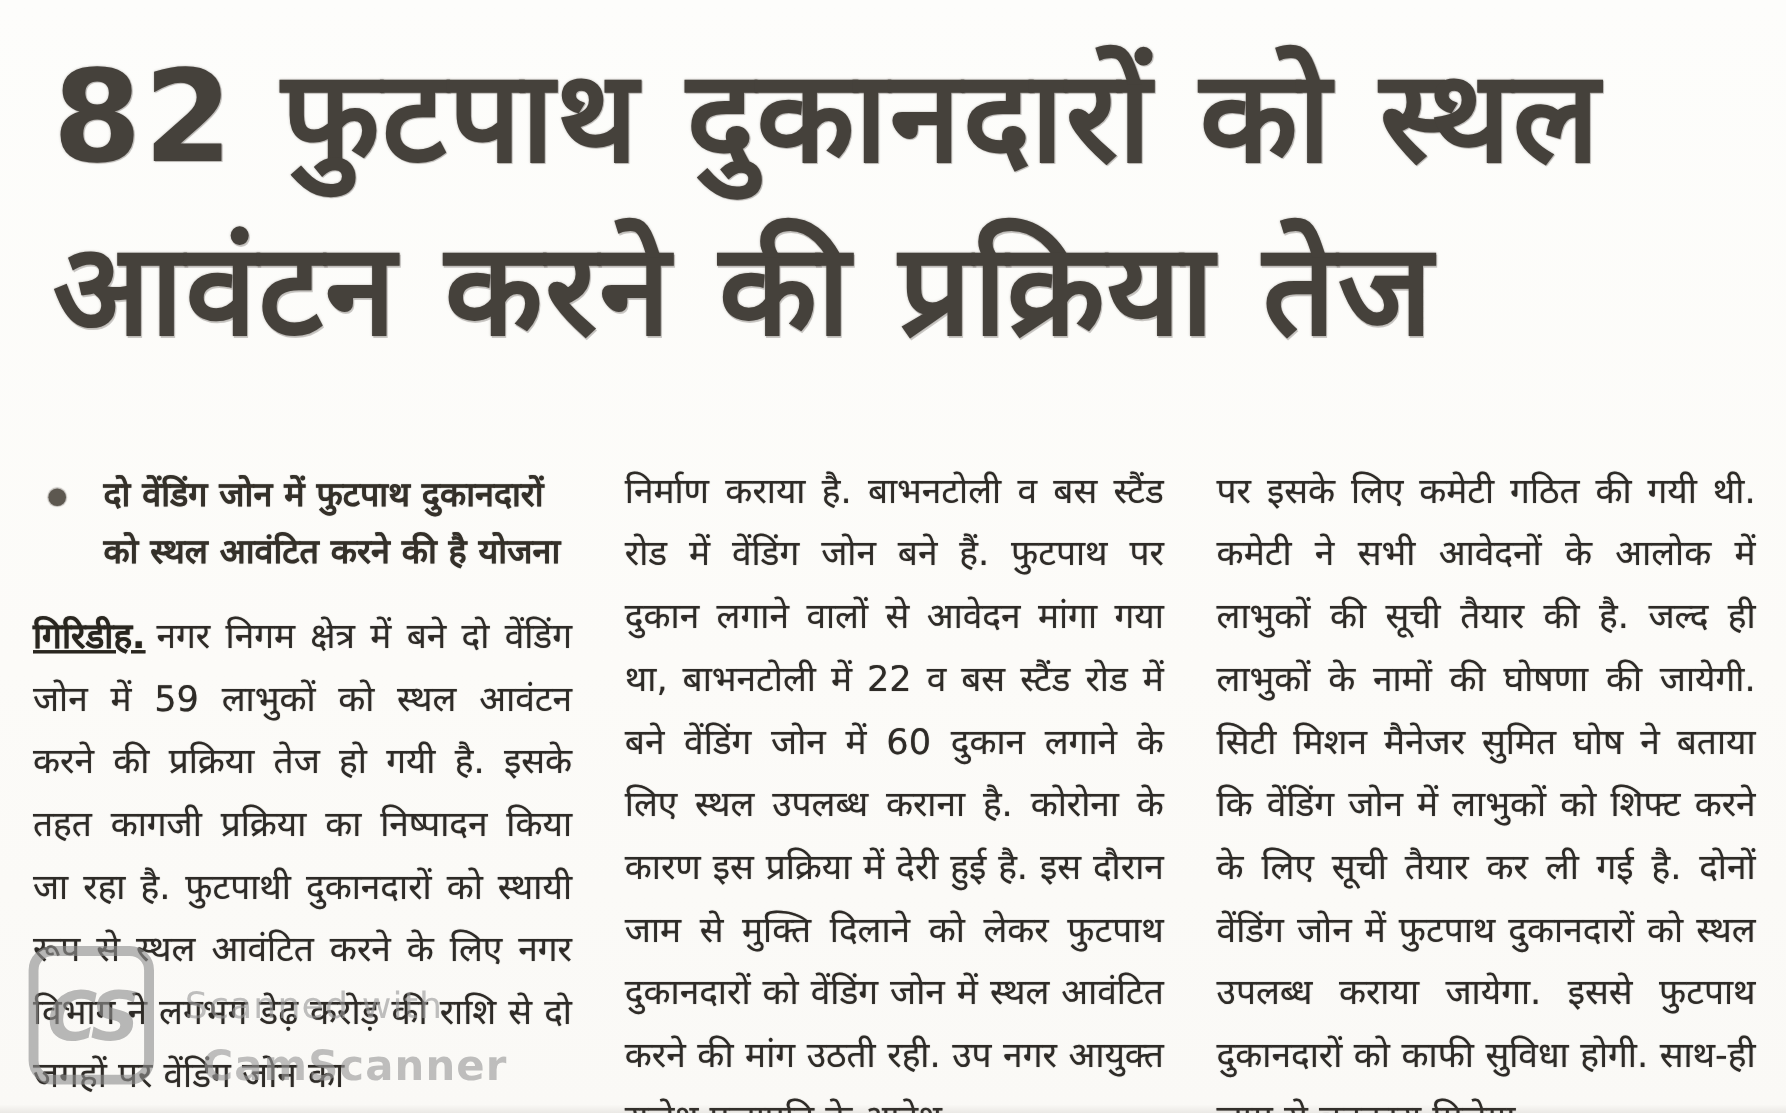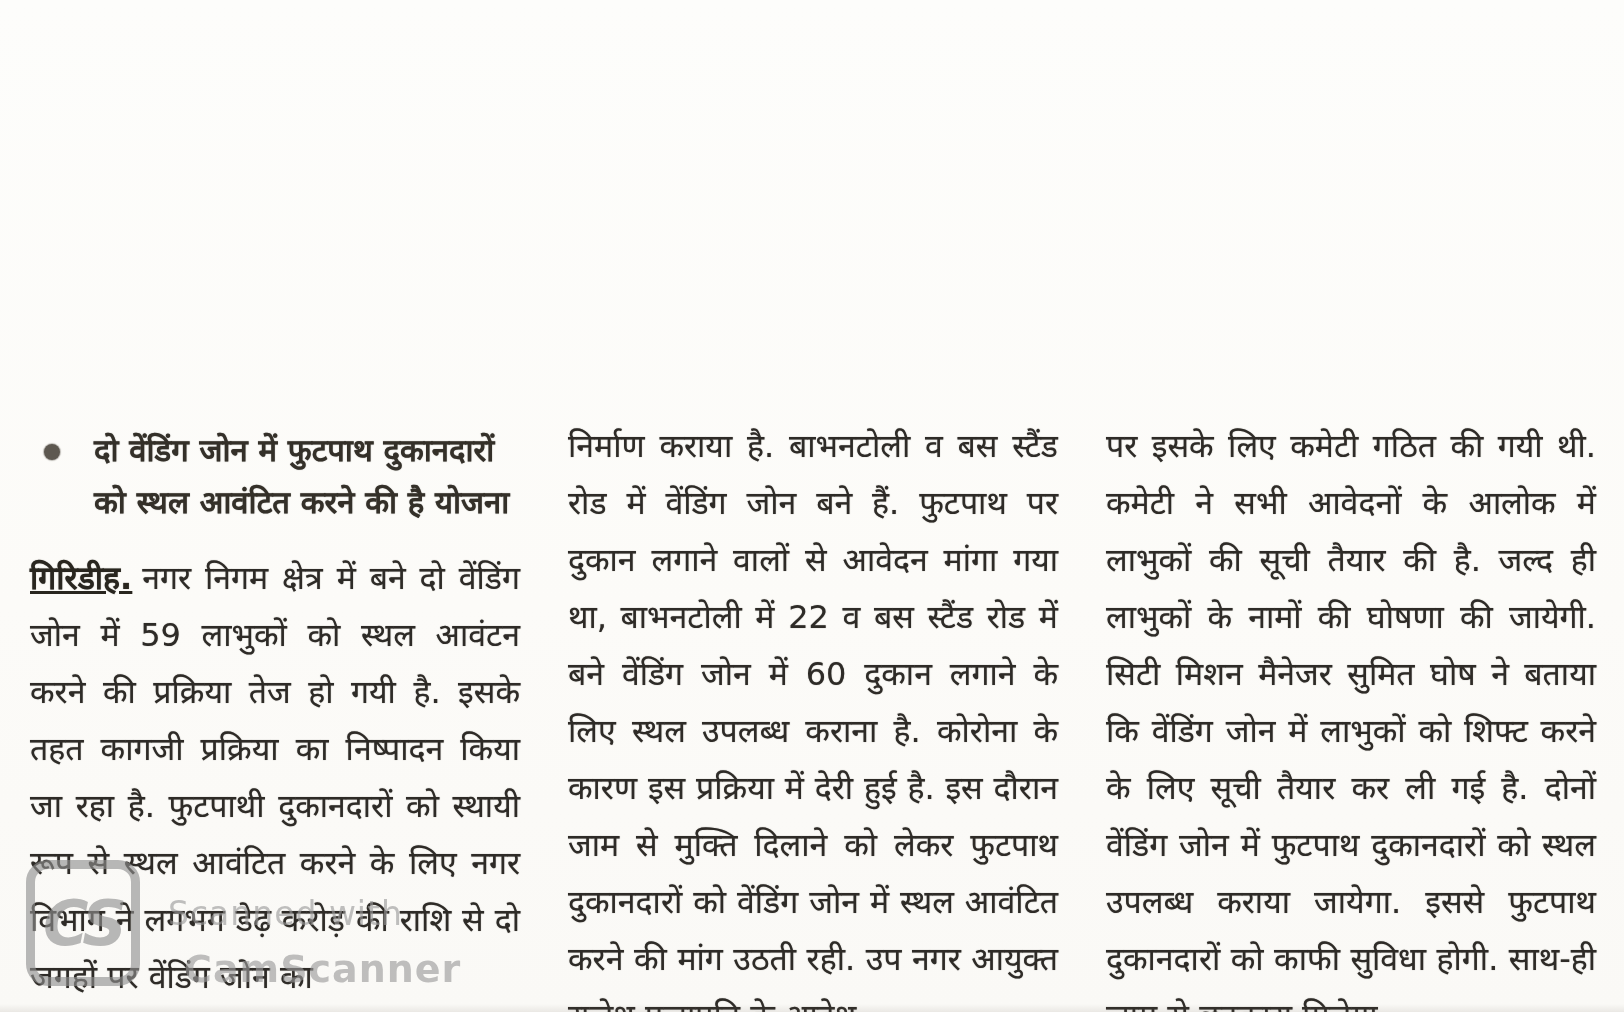--- a/index.html
+++ b/index.html
@@ -109,20 +109,24 @@
   .scan-shadow{
     position:absolute;left:0;right:0;bottom:0;height:8px;
     background:linear-gradient(180deg,rgba(0,0,0,0) 0%,rgba(120,110,100,.12) 100%);
   }
 </style>
 </head>
 <body>
 
 <div class="page">
 
+  <h1 class="headline">
+    <span class="hl-line first">82 फुटपाथ दुकानदारों को स्थल</span>
+    <span class="hl-line">आवंटन करने की प्रक्रिया तेज</span>
+  </h1>
 
   <div class="body-area">
 
     <div class="col">
       <div class="summary">
         <span class="bullet-dot"></span>
         <span class="summary-text">दो वेंडिंग जोन में फुटपाथ दुकानदारों को स्थल आवंटित करने की है योजना</span>
       </div>
       <p><span class="dateline">गिरिडीह.</span><span>नगर निगम क्षेत्र में बने दो वेंडिंग जोन में 59 लाभुकों को स्थल आवंटन करने की प्रक्रिया तेज हो गयी है. इसके तहत कागजी प्रक्रिया का निष्पादन किया जा रहा है. फुटपाथी दुकानदारों को स्थायी रूप से स्थल आवंटित करने के लिए नगर विभाग ने लगभग डेढ़ करोड़ की राशि से दो जगहों पर वेंडिंग जोन का</span></p>
     </div>

